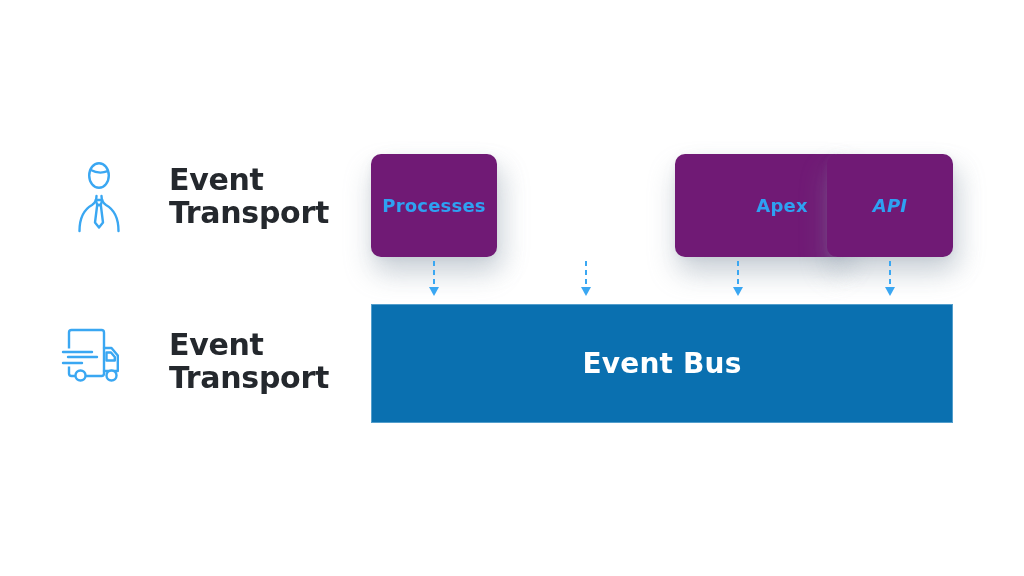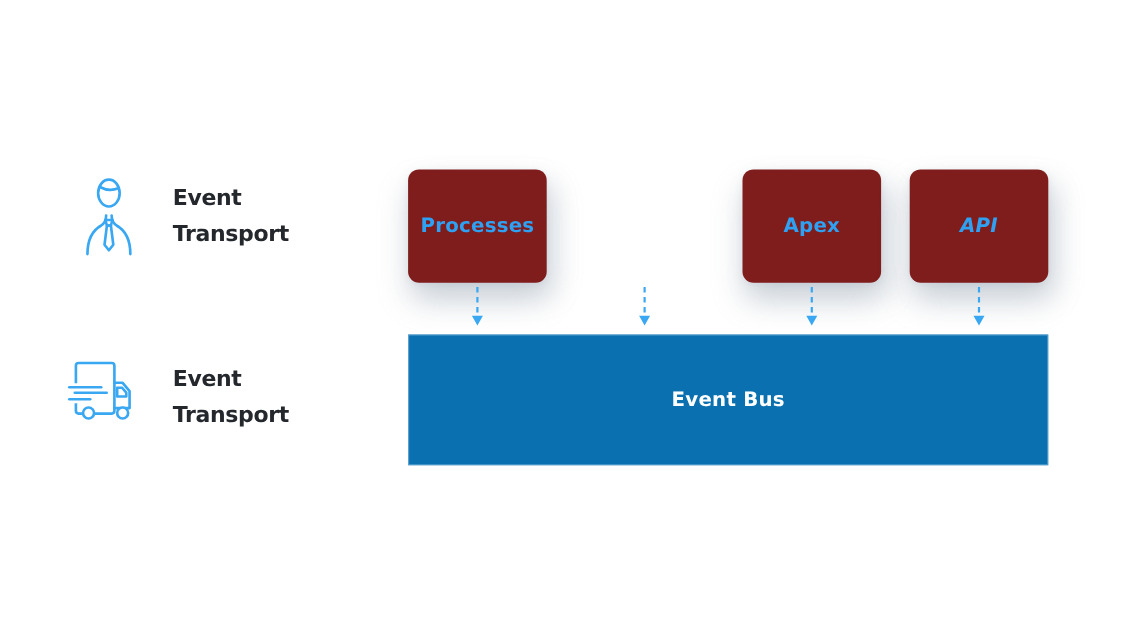--- a/index.html
+++ b/index.html
@@ -8,54 +8,54 @@
     width: 1024px;
     height: 576px;
     background: #ffffff;
     overflow: hidden;
     font-family: "DejaVu Sans", "Liberation Sans", sans-serif;
   }
 
   
   .row-label {
     position: absolute;
-    left: 157px;
+    left: 169px;
     color: #24282d;
-    font-size: 20px;
+    font-size: 30px;
     font-weight: bold;
     line-height: 33px;
     letter-spacing: -0.3px;
     white-space: nowrap;
   }
   .row-label.producers { top: 163px; }
   .row-label.transport { top: 328px; }
 
   .row-icon { position: absolute; }
   .row-icon.person { left: 70px; top: 159px; width: 58px; height: 74px; }
   .row-icon.truck  { left: 56px; top: 324px; width: 84px; height: 74px; }
   .row-icon svg { display: block; width: 100%; height: 100%; }
 
   
   .card {
     position: absolute;
     top: 154px;
     width: 126px;
     height: 103px;
-    background: #7f1d1d;
+    background: #701a75;
     border-radius: 10px;
     box-shadow: 0 16px 28px rgba(134, 148, 164, 0.32),
                 10px 12px 24px rgba(134, 148, 164, 0.18),
                 0 2px 6px rgba(134, 148, 164, 0.12);
     display: flex;
     align-items: center;
     justify-content: center;
   }
   .card-1 { left: 371px; }
   .card-2 { left: 523px; }
-  .card-3 { left: 675px; }
+  .card-3 { left: 675px; padding-left: 44px; }
   .card-4 { left: 827px; font-style: italic; }
   .card-label {
     color: #2ea1f2;
     font-size: 18px;
     font-weight: bold;
     letter-spacing: 0.2px;
   }
 
   
   .arrow { position: absolute; top: 260px; width: 12px; height: 38px; }
@@ -73,21 +73,21 @@
     width: 582px;
     height: 119px;
     background: #0a70b0;
     box-shadow: inset 0 0 0 1px rgba(173, 214, 240, 0.45);
     display: flex;
     align-items: center;
     justify-content: center;
   }
   .event-bus-label {
     color: #ffffff;
-    font-size: 18px;
+    font-size: 28px;
     font-weight: bold;
     letter-spacing: 0.2px;
   }
 </style>
 </head>
 <body>
 
 <div class="stage">
 
   <div class="row-icon person">

